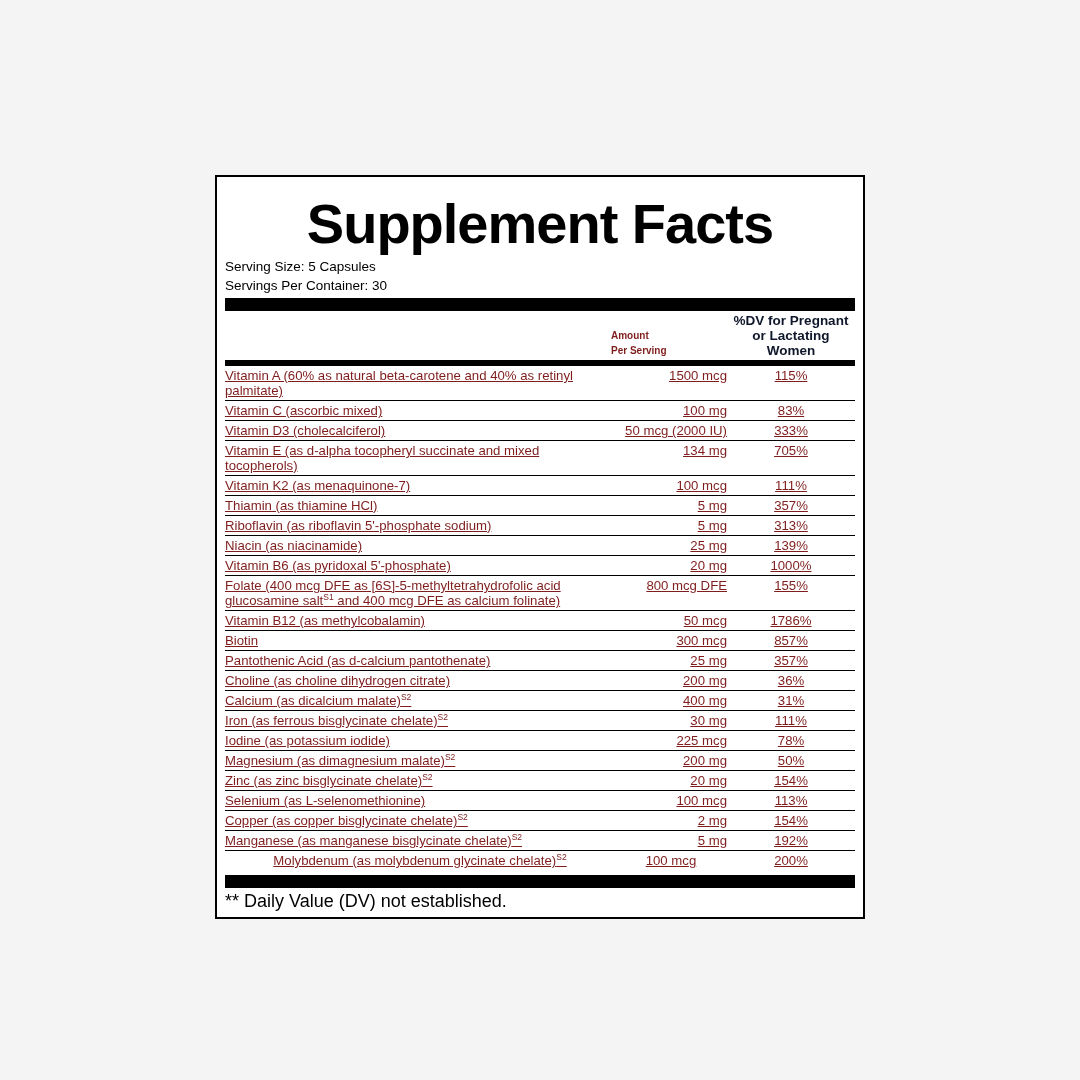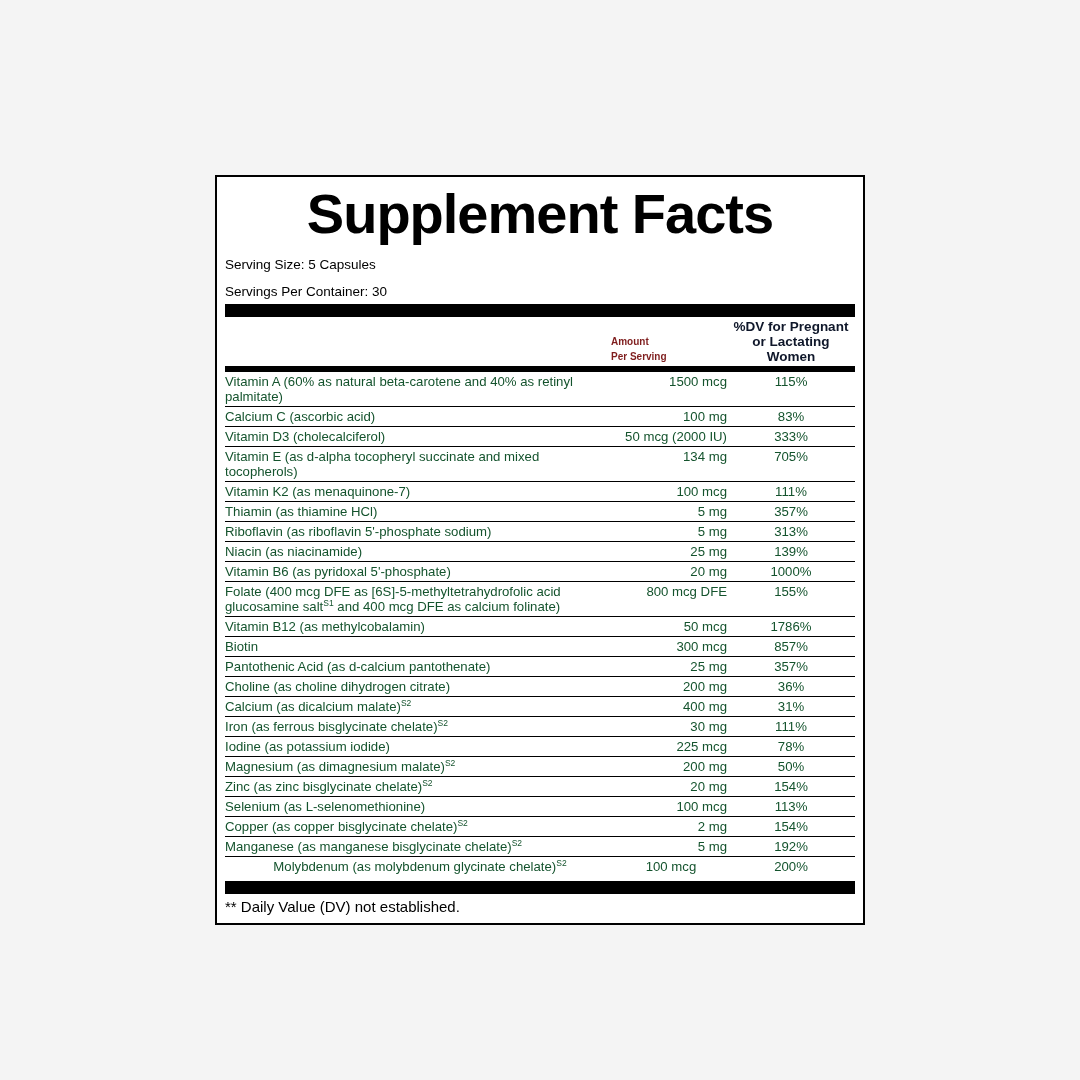--- a/index.html
+++ b/index.html
@@ -20,38 +20,38 @@
     position: absolute;
     left: 215px;
     top: 175px;
     width: 650px;
     background: #ffffff;
     border: 2px solid #000000;
     box-sizing: border-box;
     padding: 0;
   }
   .inner {
-    padding: 2px 8px 6px 8px;
+    padding: 12px 8px 6px 8px;
   }
   .title {
     font-family: "Liberation Sans", sans-serif;
     font-weight: bold;
     font-size: 56px;
     line-height: 62px;
     letter-spacing: -1px;
     color: #000;
     text-align: center;
     margin: 4px 0 2px 0;
     white-space: nowrap;
   }
   .serving {
     font-size: 13.5px;
     line-height: 15px;
     color: #000;
-    margin-top: 12px;
+    margin-top: 4px;
   }
   .bar-thick {
     height: 13px;
     background: #000;
     margin-top: 5px;
   }
   .bar-med {
     height: 6px;
     background: #000;
     margin-top: 0px;
@@ -75,38 +75,39 @@
     font-size: 13.5px;
     font-weight: bold;
     line-height: 15px;
     color: #0f172a;
     padding-left: 4px;
   }
   table.facts {
     width: 100%;
     border-collapse: collapse;
     font-size: 13.2px;
-    color: #14532d;
+    color: #7f1d1d;
+    text-decoration: underline;
   }
   table.facts td {
     border-bottom: 1px solid #000;
     padding: 2px 0 2px 0;
     vertical-align: top;
     line-height: 15px;
   }
   table.facts tr:last-child td {
     border-bottom: none;
     text-align: center;
   }
   td.name { text-align: left; padding-right: 4px; }
   td.amount { width: 112px; text-align: right; white-space: nowrap; }
   td.dv { width: 128px; text-align: center; padding-left: 4px; white-space: nowrap; }
   sup { font-size: 8.5px; vertical-align: super; line-height: 0; }
   .footnote {
-    font-size: 15px;
+    font-size: 18px;
     line-height: 16px;
     color: #000;
     padding: 5px 0 2px 0;
   }
 </style>
 </head>
 <body>
 
 <div id="stage">
 
@@ -134,21 +135,21 @@
       <div class="bar-med"></div>
 
       <table class="facts">
         <tbody id="rows-body">
             <tr>
               <td class="name">Vitamin A (60% as natural beta-carotene and 40% as retinyl palmitate)</td>
               <td class="amount">1500 mcg</td>
               <td class="dv">115%</td>
             </tr>
             <tr>
-              <td class="name">Calcium C (ascorbic acid)</td>
+              <td class="name">Vitamin C (ascorbic mixed)</td>
               <td class="amount">100 mg</td>
               <td class="dv">83%</td>
             </tr>
             <tr>
               <td class="name">Vitamin D3 (cholecalciferol)</td>
               <td class="amount">50 mcg (2000 IU)</td>
               <td class="dv">333%</td>
             </tr>
             <tr>
               <td class="name">Vitamin E (as d-alpha tocopheryl succinate and mixed tocopherols)</td>

